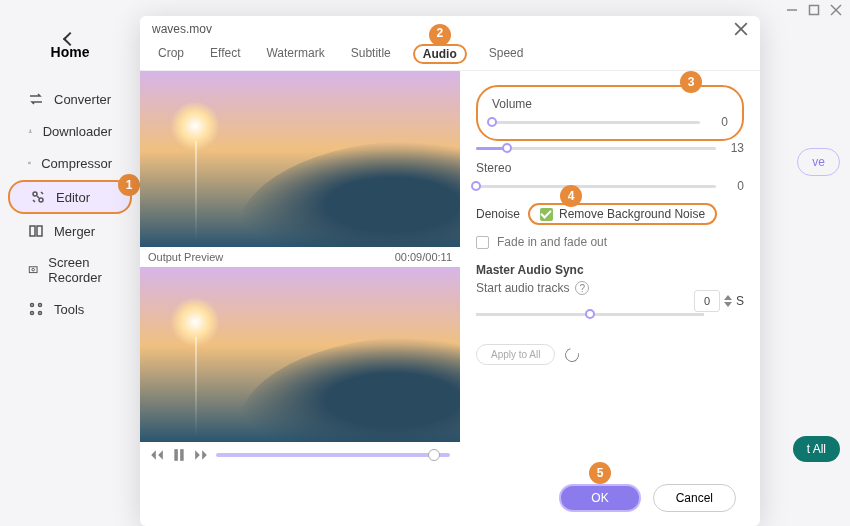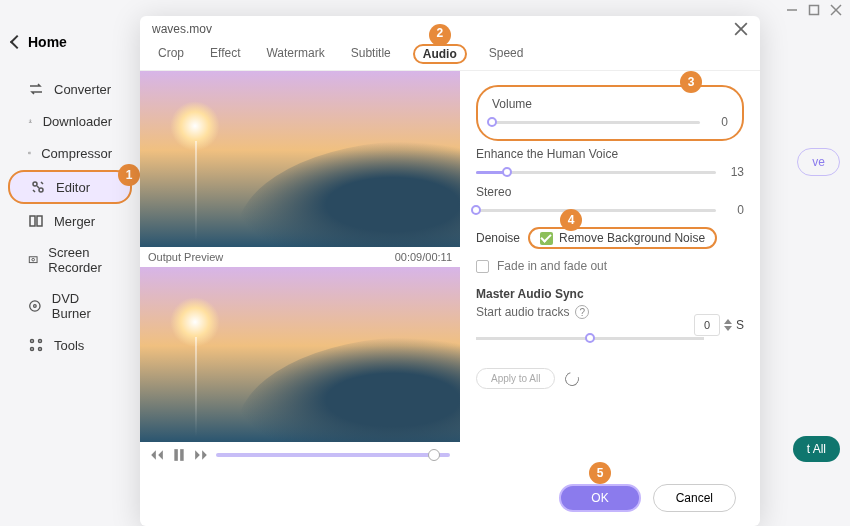--- a/index.html
+++ b/index.html
@@ -1,20 +1,20 @@
 <!DOCTYPE html>
 <html><head>
 <meta charset="utf-8">
 <style>
   * { box-sizing: border-box; margin: 0; padding: 0; font-family: -apple-system, BlinkMacSystemFont, "Segoe UI", sans-serif; }
   body { width: 850px; height: 526px; background: #f5f5f7; overflow: hidden; position: relative; }
   .topbar { position: absolute; top: 4px; right: 8px; display: flex; gap: 10px; }
   .winctl { width: 12px; height: 12px; stroke: #666; cursor: pointer; }
   .sidebar { position: absolute; left: 0; top: 0; width: 140px; height: 100%; padding-top: 28px; }
-  .home-row { display: flex; align-items: center; gap: 6px; padding: 6px 12px; margin-bottom: 18px; }
+  .home-row { display: flex; align-items: center; gap: 0; padding: 6px 28px; margin-bottom: 18px; flex-direction: column; }
   .home-row .back { width: 10px; height: 10px; border-left: 2px solid #333; border-bottom: 2px solid #333; transform: rotate(45deg); }
   .home-row .lbl { font-size: 14px; font-weight: 600; }
   .nav-item { display: flex; align-items: center; gap: 10px; padding: 7px 20px; font-size: 13px; color: #333; cursor: pointer; border-radius: 16px; margin: 2px 8px; }
   .nav-item .icon { width: 16px; height: 16px; stroke: #555; fill: none; stroke-width: 1.5; }
   .nav-item.active { background: #efe8ff; border: 2px solid #e78a3a; position: relative; }
   .step-badge { position: absolute; right: -10px; top: -8px; background: #e78a3a; color: #fff; width: 22px; height: 22px; border-radius: 50%; display: flex; align-items: center; justify-content: center; font-size: 12px; font-weight: bold; }
   .modal { position: absolute; left: 140px; top: 16px; width: 620px; height: 510px; background: #fff; border-radius: 6px; box-shadow: 0 4px 30px rgba(0,0,0,.15); display: flex; flex-direction: column; }
   .modal-header { display: flex; align-items: center; padding: 6px 12px 0; }
   .modal-title { font-size: 12px; color: #555; }
   .modal-close { margin-left: auto; width: 14px; height: 14px; cursor: pointer; }
@@ -137,27 +137,20 @@
   </div>
   <div class="nav-item">
     <svg class="icon" viewBox="0 0 16 16">
         <rect x="2" y="3" width="12" height="9"></rect>
         <circle cx="8" cy="7.5" r="2"></circle>
       </svg>
     <span>Screen Recorder</span>
   </div>
   <div class="nav-item">
     <svg class="icon" viewBox="0 0 16 16">
-        <circle cx="8" cy="8" r="6"></circle>
-        <circle cx="8" cy="8" r="1.5"></circle>
-      </svg>
-    <span>DVD Burner</span>
-  </div>
-  <div class="nav-item">
-    <svg class="icon" viewBox="0 0 16 16">
         <circle cx="4" cy="4" r="1.5"></circle>
         <circle cx="12" cy="4" r="1.5"></circle>
         <circle cx="4" cy="12" r="1.5"></circle>
         <circle cx="12" cy="12" r="1.5"></circle>
       </svg>
     <span>Tools</span>
   </div>
 </div>
 
 <div class="behind">
@@ -221,21 +214,20 @@
         <span class="step-badge">3</span>
         <div class="field-lbl">Volume</div>
         <div class="slider-row">
           <div class="slider">
               <div class="thumb" style="left:0%"></div>
             </div>
           <span class="slider-val">0</span>
         </div>
       </div>
 
-      <div class="field-lbl">Enhance the Human Voice</div>
       <div class="slider-row">
         <div class="slider">
             <div class="fill" style="width:13%"></div>
             <div class="thumb" style="left:13%"></div>
           </div>
         <span class="slider-val">13</span>
       </div>
 
       <div class="field-lbl">Stereo</div>
       <div class="slider-row">

